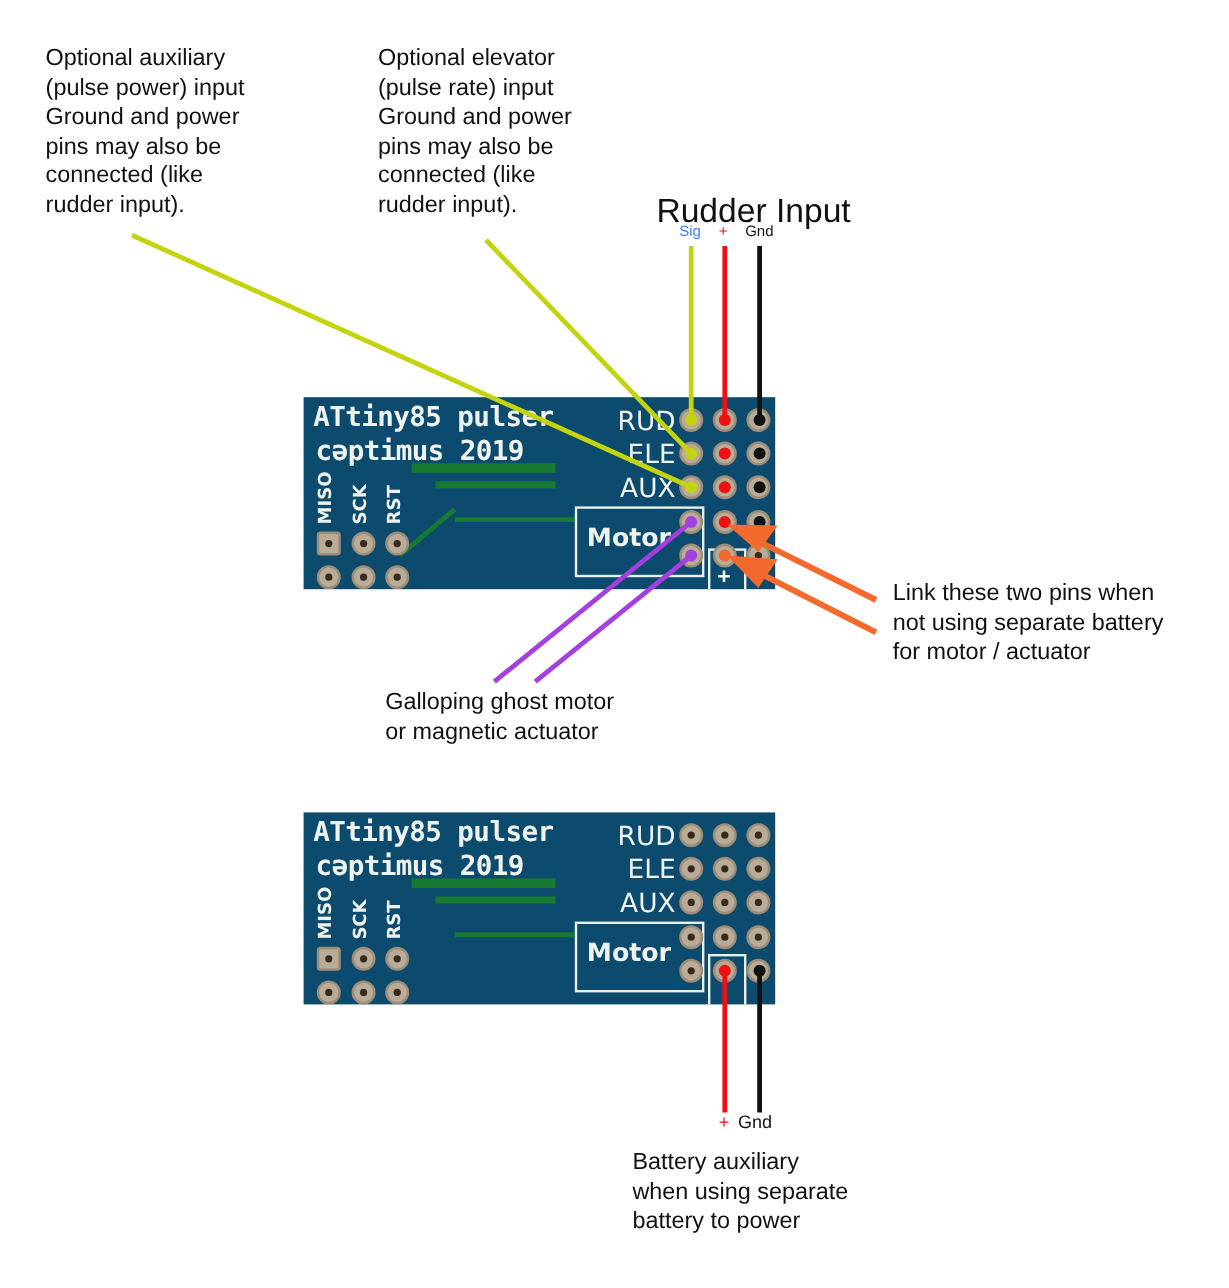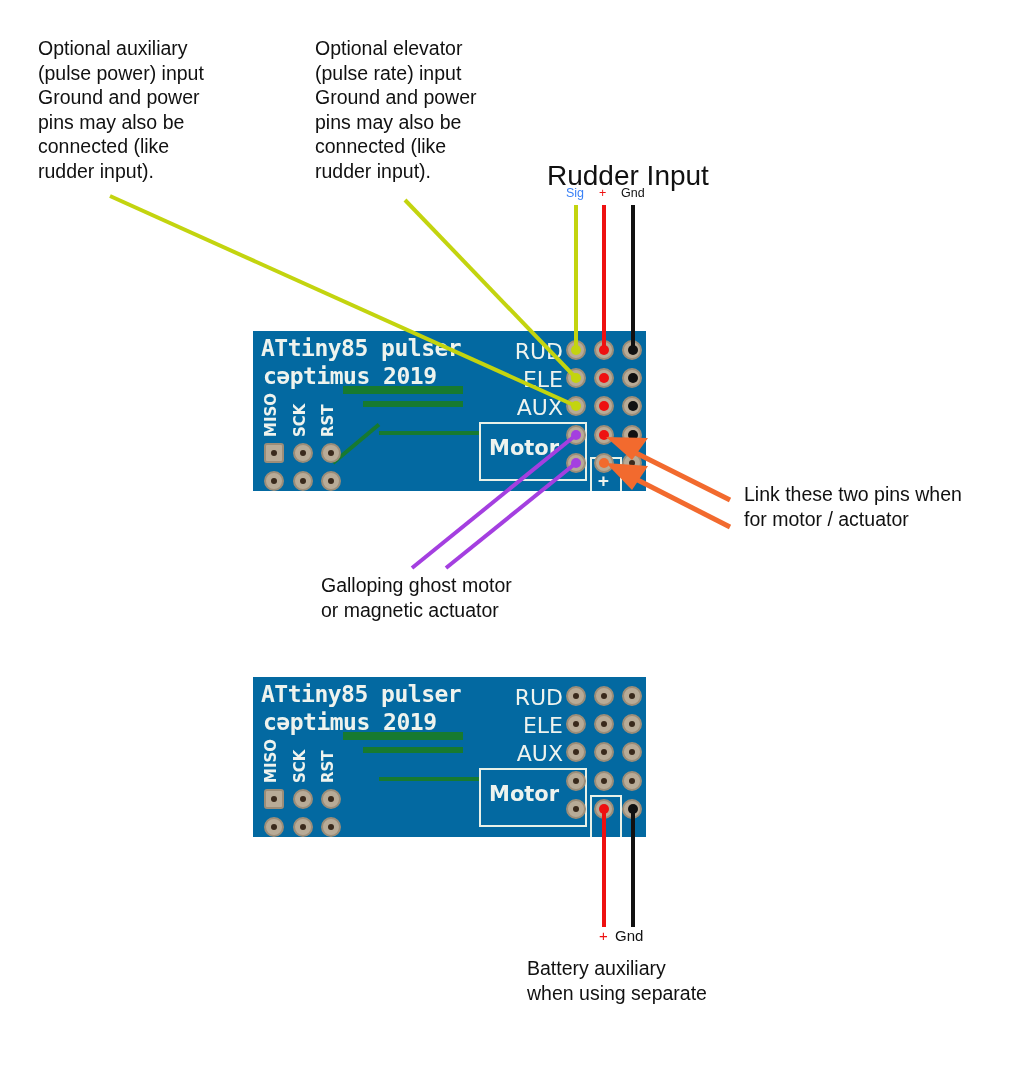--- a/index.html
+++ b/index.html
@@ -1,20 +1,20 @@
 <!DOCTYPE html>
 <html><head>
 <meta charset="utf-8">
 <style>
   html, body { margin: 0; padding: 0; background: #ffffff; }
   body { width: 1024px; height: 1073px; position: relative; overflow: hidden;
          font-family: "Liberation Sans", sans-serif; color: #111; }
   .note { position: absolute; font-size: 19.5px; line-height: 24.5px; color: #111; margin: 0; }
   .note span { display: block; white-space: nowrap; }
-  .board { position: absolute; left: 253px; width: 393px; background: #0369a1; overflow: hidden; }
+  .board { position: absolute; left: 253px; width: 393px; background: #0c4a6e; overflow: hidden; }
   .board1 { top: 331px; height: 160px; }
   .board2 { top: 677px; height: 160px; }
   .silk { position: absolute; color: #eef3ee; font-family: "DejaVu Sans Mono", monospace; font-weight: bold; white-space: nowrap; }
   .title1 { left: 8px; top: 4px; font-size: 23px; letter-spacing: -0.5px; }
   .title2 { left: 10px; top: 32px; font-size: 23px; letter-spacing: -0.5px; }
   .lbl { font-family: "DejaVu Sans", sans-serif; font-weight: normal; font-size: 22px; right: 83px; text-align: right; }
   .vlabel { position: absolute; color: #eef3ee; font-family: "DejaVu Sans", sans-serif; font-weight: bold; font-size: 15px;
             transform: rotate(-90deg); transform-origin: left top; white-space: nowrap; }
   .pad { position: absolute; width: 20px; height: 20px; border-radius: 50%; background: #b8ab97; box-sizing: border-box; border: 2px solid #9c8d78; }
   .pad::after { content: ""; position: absolute; left: 5px; top: 5px; width: 6px; height: 6px; border-radius: 50%; background: #3a2a1c; }
@@ -44,34 +44,36 @@
   <span>rudder input).</span>
 </div>
 
 <div class="note" style="left:547px; top:164px; font-size:28px;">Rudder Input</div>
 <div class="small" style="left:566px; top:186px; color:#3b82f6;">Sig</div>
 <div class="small" style="left:599px; top:186px; color:#ee1111;">+</div>
 <div class="small" style="left:621px; top:186px; color:#111;">Gnd</div>
 
 <div class="note" style="left:744px; top:482px;">
   <span>Link these two pins when</span>
+  <span>not using separate battery</span>
   <span>for motor / actuator</span>
 </div>
 
 <div class="note" style="left:321px; top:573px;">
   <span>Galloping ghost motor</span>
   <span>or magnetic actuator</span>
 </div>
 
 <div class="small" style="left:599px; top:927px; color:#ee1111; font-size:15px;">+</div>
 <div class="small" style="left:615px; top:927px; color:#111; font-size:15px;">Gnd</div>
 
 <div class="note" style="left:527px; top:956px;">
   <span>Battery auxiliary</span>
   <span>when using separate</span>
+  <span>battery to power</span>
 </div>
 
 <div class="board board1">
   <div class="trace" style="left:90px; top:55px; width:120px; height:8px;"></div>
   <div class="trace" style="left:110px; top:70px; width:100px; height:6px;"></div>
   <div class="trace" style="left:80px; top:130px; width:60px; height:4px; transform:rotate(-40deg); transform-origin:left;"></div>
   <div class="trace" style="left:126px; top:100px; width:100px; height:4px;"></div>
   <div class="silk title1">ATtiny85 pulser</div>
   <div class="silk title2">cəptimus 2019</div>
   <div class="silk lbl" style="top:8px;">RUD</div>

